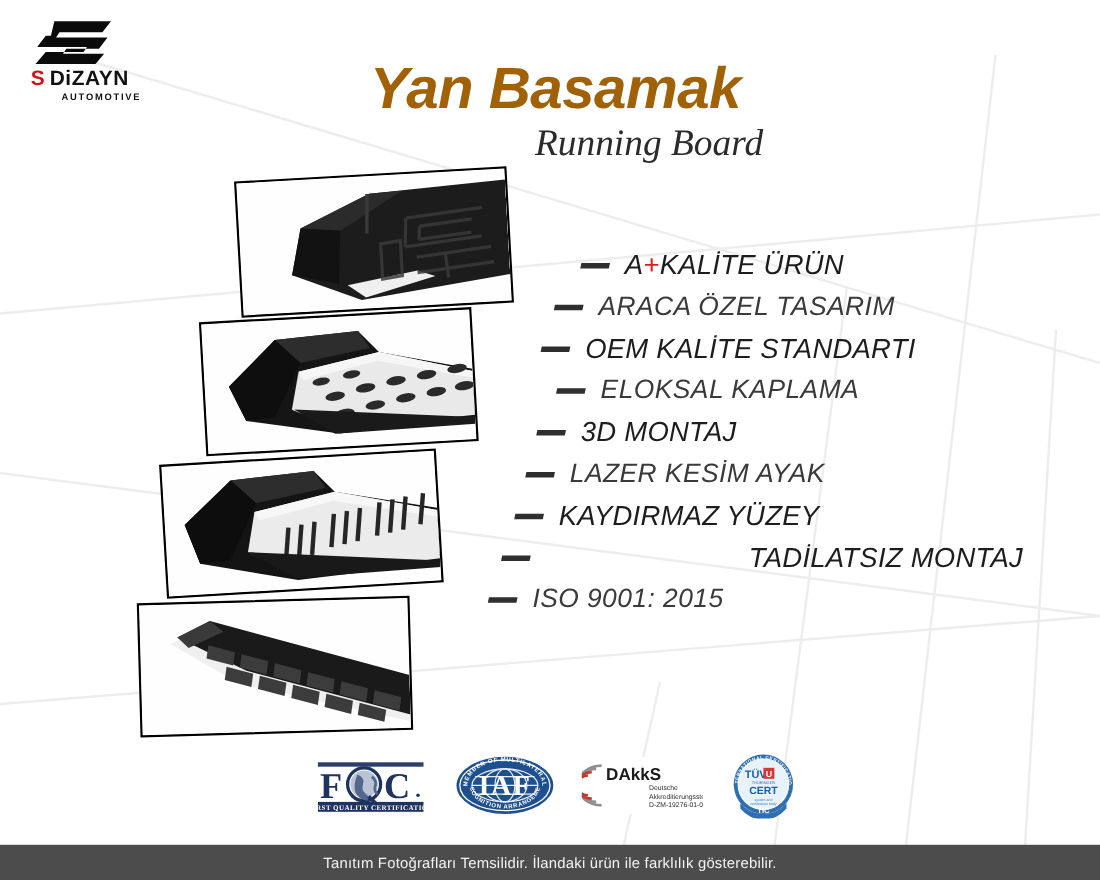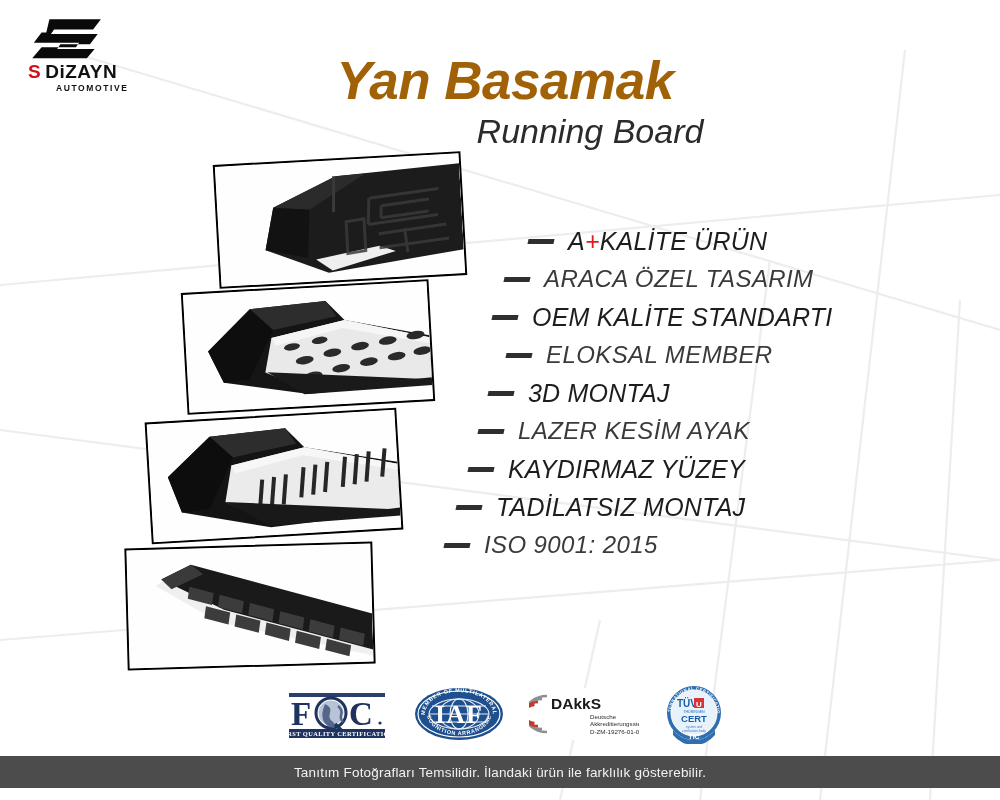--- a/index.html
+++ b/index.html
@@ -25,21 +25,21 @@
 
   
   .title{
     position:absolute;left:290px;top:54px;width:430px;
     font-size:53px;font-weight:bold;font-style:italic;color:#a16207;
     letter-spacing:-0.5px;line-height:1;text-align:center;white-space:nowrap;
   }
   .subtitle{
     position:absolute;left:380px;top:114px;width:420px;
     font-size:34px;font-style:italic;font-weight:400;color:#2b2b2b;
-    letter-spacing:0px;line-height:1;text-align:center;white-space:nowrap;
+    letter-spacing:0px;line-height:1;text-align:center;white-space:nowrap;font-family:Liberation Serif, serif;
   }
 
   
   .photos{position:absolute;left:0;top:0;width:520px;height:700px;}
   .frame{position:absolute;border:2.5px solid #000;background:#fff;overflow:hidden;}
   .frame svg{display:block;width:100%;height:100%;}
   .f1{left:216px;top:158px;width:244px;height:120px;transform:rotate(-3.2deg);}
   .f2{left:184px;top:286px;width:244px;height:118px;transform:rotate(-3.2deg);}
   .f3{left:148px;top:415px;width:248px;height:118px;transform:rotate(-3.4deg);}
   .f4{left:126px;top:545px;width:244px;height:118px;transform:rotate(-1.6deg);}
@@ -58,32 +58,32 @@
 
   
   .r0{padding-left:98px;}
   .r1{padding-left:74px;}
   .r2{padding-left:62px;text-align:center;}
   .r3{padding-left:76px;}
   .r4{padding-left:58px;}
   .r5{padding-left:48px;}
   .r6{padding-left:38px;}
   .r7{padding-left:42px;}
-  .r8{padding-left:26px;}
+  .r8{padding-left:26px;justify-content:space-between;}
   .r9{padding-left:14px;}
 
   
   .badges{position:absolute;left:285px;top:683px;width:440px;height:62px;
           display:flex;align-items:center;justify-content:space-between;}
   .badge{height:58px;display:flex;align-items:center;justify-content:center;}
   .badge svg{display:block;}
 
   
   .footer{
-    position:absolute;left:0;bottom:12px;width:1000px;height:32px;
+    position:absolute;left:0;bottom:0;width:1000px;height:32px;
     background:#4c4c4c;color:#f2f2f2;
     display:flex;align-items:center;justify-content:center;
     font-size:13.5px;letter-spacing:0.2px;
   }
 </style>
 </head>
 <body>
 
 <div class="canvas">
 
@@ -228,21 +228,21 @@
       <span class="txt">ARACA ÖZEL TASARIM</span>
     </div>
 
     <div class="feat bold r2">
       <span class="dash"></span>
       <span class="txt">OEM KALİTE STANDARTI</span>
     </div>
 
     <div class="feat light r3">
       <span class="dash"></span>
-      <span class="txt">ELOKSAL MEMBER</span>
+      <span class="txt">ELOKSAL KAPLAMA</span>
     </div>
 
     <div class="feat bold r4">
       <span class="dash"></span>
       <span class="txt">3D MONTAJ</span>
     </div>
 
     <div class="feat light r5">
       <span class="dash"></span>
       <span class="txt">LAZER KESİM AYAK</span>

